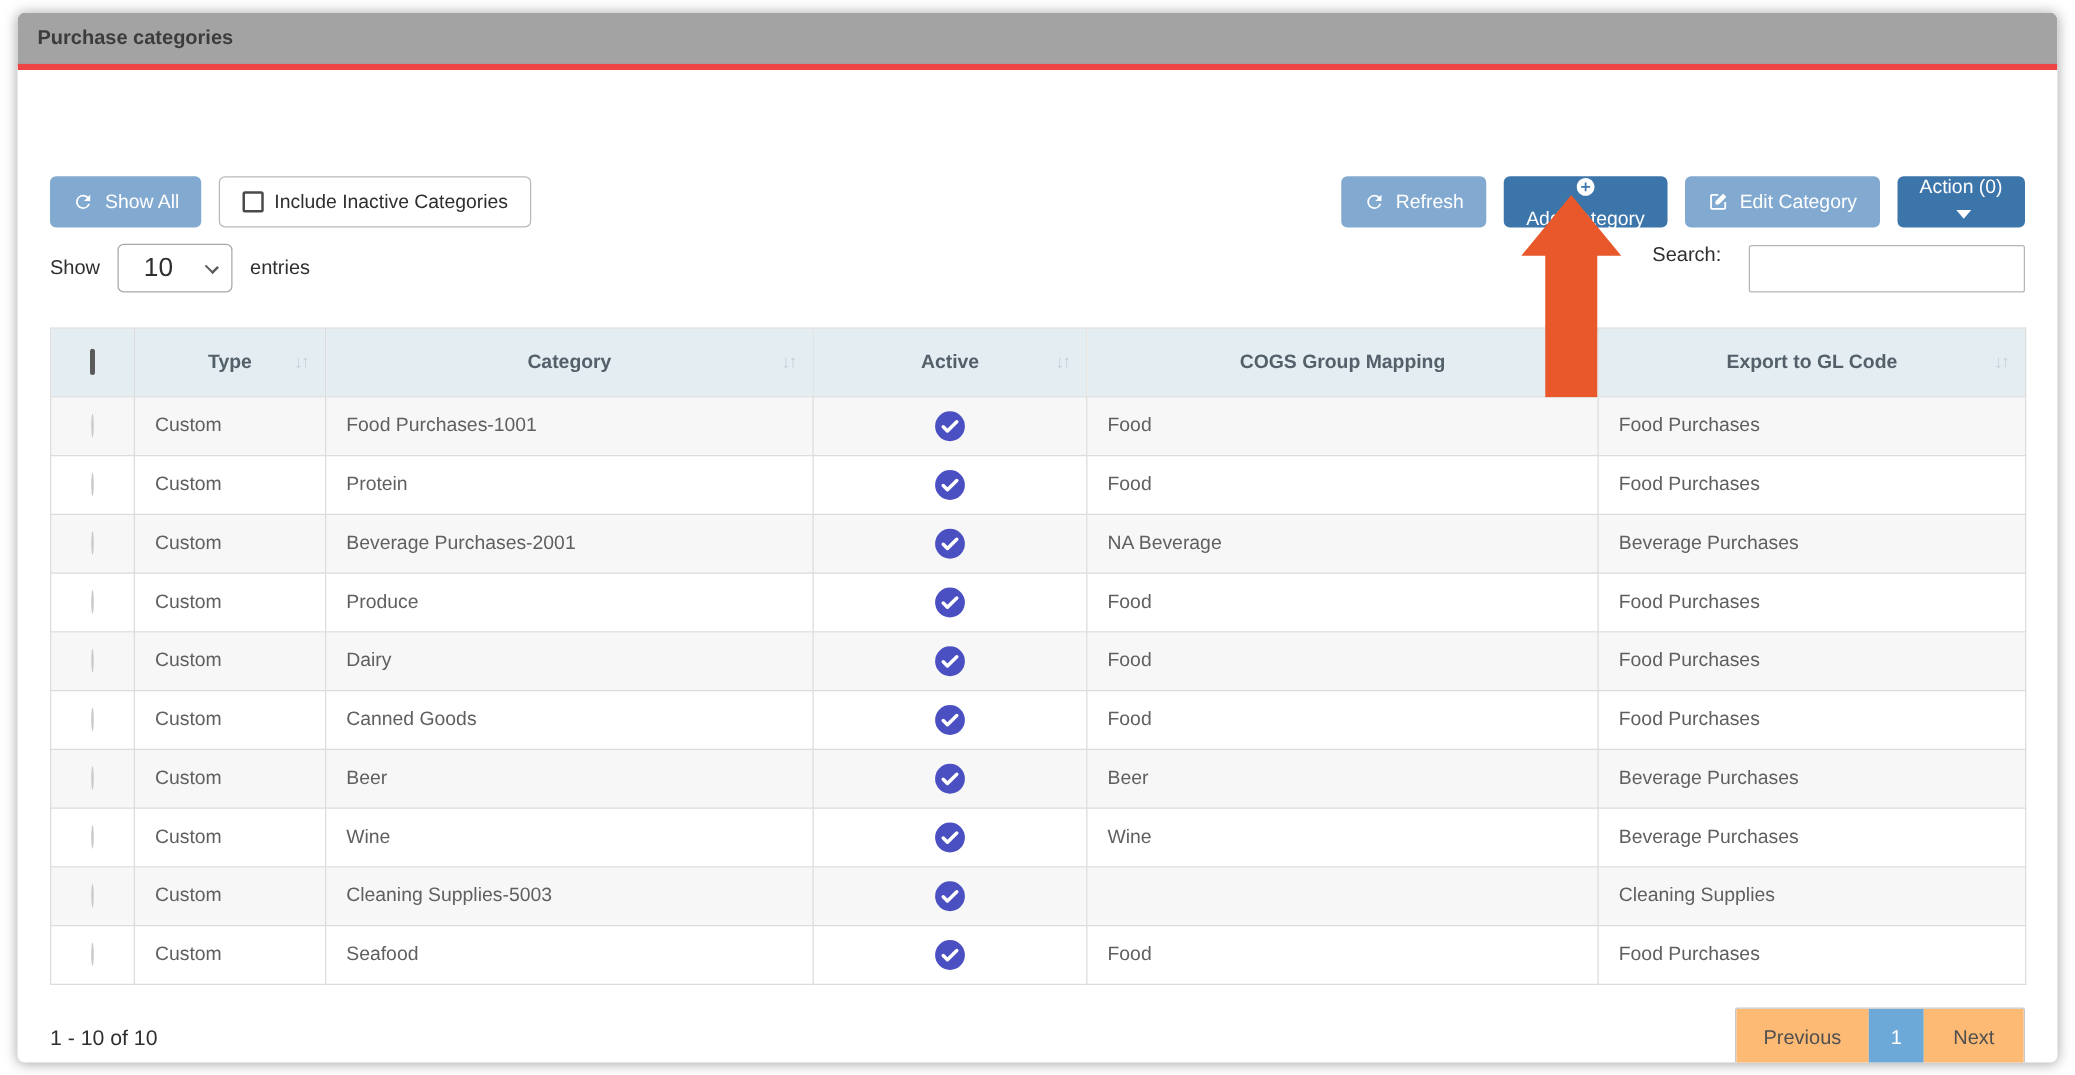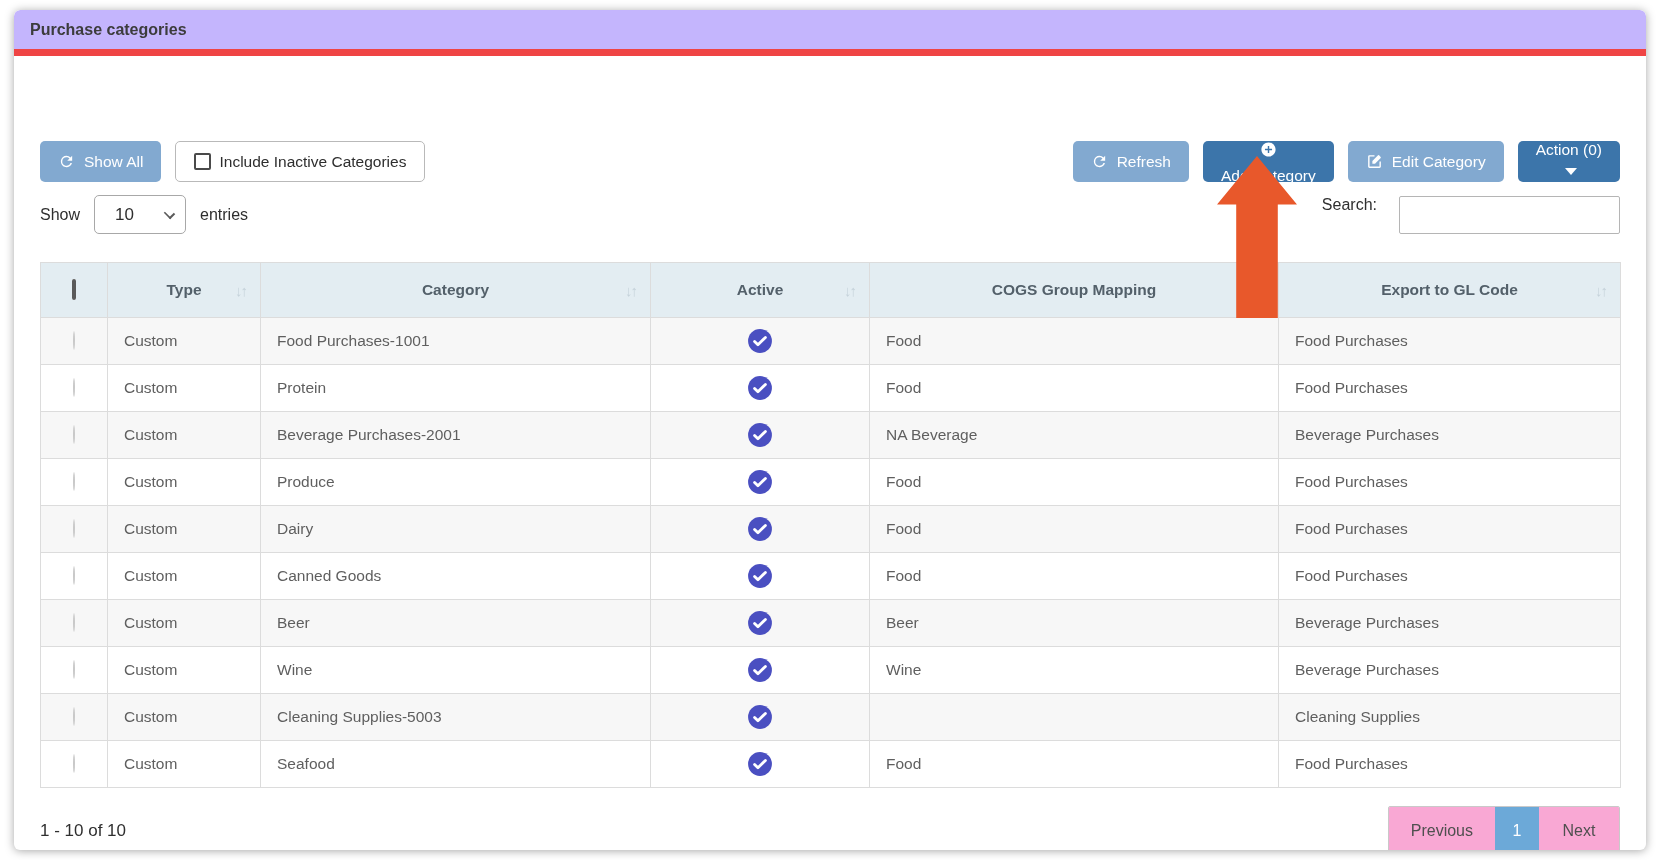--- a/index.html
+++ b/index.html
@@ -6,21 +6,21 @@
   html,body { width:1660px; height:860px; background:#ffffff; font-family:"Liberation Sans", sans-serif; overflow:hidden; }
   .stage { position:relative; width:1660px; height:860px; }
 
   .card {
     position:absolute; left:14px; top:10px; width:1632px; height:840px;
     background:#ffffff; border-radius:6px;
     box-shadow:0 1px 10px rgba(0,0,0,0.35);
     overflow:hidden;
   }
   .card-header {
-    height:46px; background:#c4b5fd; border-bottom:7px solid #ef4444;
+    height:46px; background:#a3a3a3; border-bottom:5px solid #ef4444;
     display:flex; align-items:center; padding:0 16px;
     border-radius:6px 6px 0 0;
   }
   .card-title { font-size:16px; font-weight:bold; color:#3c3c3c; }
 
   .card-body { padding:0 26px; }
 
   
   .toolbar { margin-top:49px; display:flex; justify-content:space-between; align-items:center; }
   .toolbar-left, .toolbar-right { display:flex; gap:14px; align-items:center; }
@@ -43,21 +43,21 @@
     border-top:7px solid #ffffff; margin-left:4px;
   }
 
   
   .list-controls { margin-top:13px; display:flex; justify-content:space-between; align-items:center; }
   .show-entries { display:flex; align-items:center; gap:14px; font-size:16px; color:#2f2f2f; }
   .select-wrap { position:relative; }
   .select-wrap select {
     appearance:none; -webkit-appearance:none;
     width:92px; height:39px; border:1px solid #a8a8a8; border-radius:5px;
-    background:#fff; font-family:"Liberation Sans", sans-serif; font-size:17px; color:#2f2f2f;
+    background:#fff; font-family:"Liberation Sans", sans-serif; font-size:21px; color:#2f2f2f;
     padding:0 30px 0 20px; cursor:pointer;
   }
   .select-chevron {
     position:absolute; right:12px; top:14px; width:9px; height:9px;
     border-right:2px solid #5a5a5a; border-bottom:2px solid #5a5a5a;
     transform:rotate(45deg) scale(1,0.8); pointer-events:none;
   }
   .search-box { display:flex; align-items:flex-start; gap:22px; font-size:16px; color:#2f2f2f; }
   .search-box input {
     width:221px; height:38px; border:1px solid #b5b5b5; border-radius:2px;
@@ -96,21 +96,21 @@
   }
 
   
   .table-footer { margin-top:18px; display:flex; justify-content:space-between; align-items:center; }
   .result-summary { font-size:17px; color:#2f2f2f; }
   .pagination {
     display:flex; border:1px solid #c9c9c9; border-radius:2px; overflow:hidden; background:#f2f2f2;
   }
   .page-item {
     min-width:80px; height:47px; display:flex; align-items:center; justify-content:center;
-    font-size:16px; color:#4f4f4f; padding:0 22px; cursor:pointer; background:#f9a8d4;
+    font-size:16px; color:#4f4f4f; padding:0 22px; cursor:pointer; background:#fdba74;
   }
   .page-item.active { background:#6ca9d8; color:#ffffff; min-width:44px; padding:0 16px; }
 
   
   .pointer-arrow {
     position:absolute; left:1217px; top:156px; width:80px; height:162px;
     background:#e8582b; z-index:50; pointer-events:none;
     clip-path:polygon(50% 0, 100% 30%, 76% 30%, 76% 100%, 24% 100%, 24% 30%, 0 30%);
   }
 </style>

